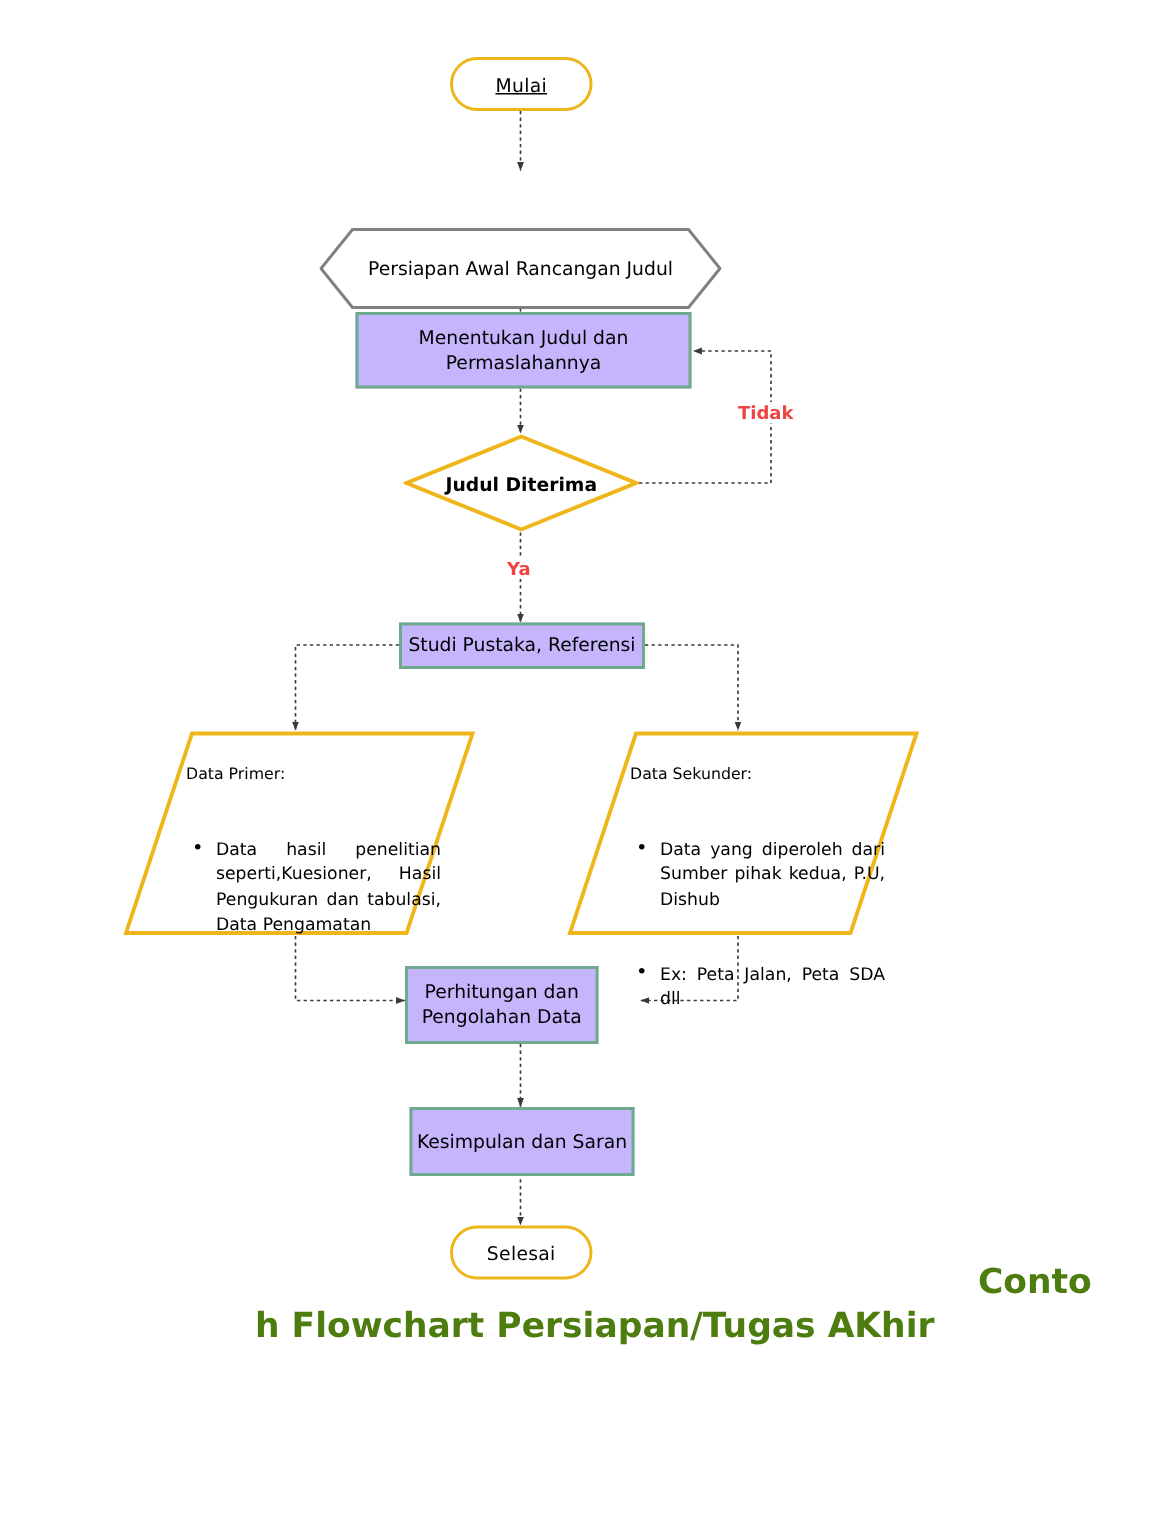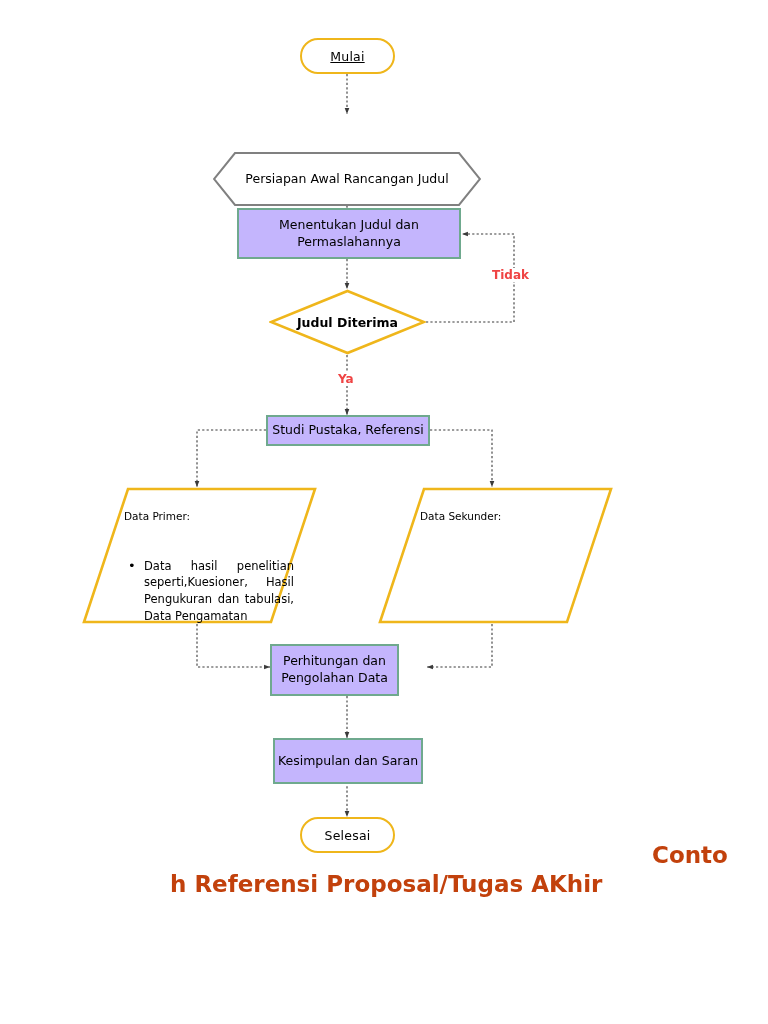--- a/index.html
+++ b/index.html
@@ -141,21 +141,21 @@
     z-index: 4;
     white-space: nowrap;
   }
 
   
   .caption {
     position: absolute;
     font-family: "DejaVu Sans", sans-serif;
     font-weight: bold;
     font-size: 23px;
-    color: #c2410c;
+    color: #4d7c0f;
     white-space: nowrap;
     z-index: 5;
   }
 </style>
 </head>
 <body>
 
 <svg id="canvas" viewBox="0 0 768 1024" xmlns="http://www.w3.org/2000/svg">
   <defs>
     <marker id="arrow" viewBox="0 0 10 10" refX="9" refY="5" markerWidth="6" markerHeight="6" orient="auto-start-reverse">
@@ -237,32 +237,36 @@
     </ul>
   </div>
 </div>
 
 <div class="datawrap" style="left:378px; top:487px; width:235px; height:137px;">
   <svg width="235" height="137" viewBox="0 0 235 137" xmlns="http://www.w3.org/2000/svg">
     <polygon points="46,2 233,2 189,135 2,135" fill="#ffffff" stroke="#EFB61B" stroke-width="2.6"></polygon>
   </svg>
   <div class="datacontent" style="left:42px; top:22px; width:170px;">
     <div class="datatitle">Data Sekunder:</div>
+    <ul class="datalist">
+      <li>Data yang diperoleh dari Sumber pihak kedua, P.U, Dishub</li>
+      <li>Ex: Peta Jalan, Peta SDA dll</li>
+    </ul>
   </div>
 </div>
 
 <div class="node process" style="left:270px; top:644px; width:129px; height:52px;">
   <div>
     <div>Perhitungan dan</div>
     <div>Pengolahan Data</div>
   </div>
 </div>
 
 <div class="node process" style="left:273px; top:738px; width:150px; height:46px;">
   <span>Kesimpulan dan Saran</span>
 </div>
 
 <div class="node terminator" style="left:300px; top:817px; width:95px; height:36px;">
   <span>Selesai</span>
 </div>
 
 <div class="caption" style="left:652px; top:842px;">Conto</div>
-<div class="caption" style="left:170px; top:871px;">h Referensi Proposal/Tugas AKhir</div>
+<div class="caption" style="left:170px; top:871px;">h Flowchart Persiapan/Tugas AKhir</div>
 
 </body></html>

